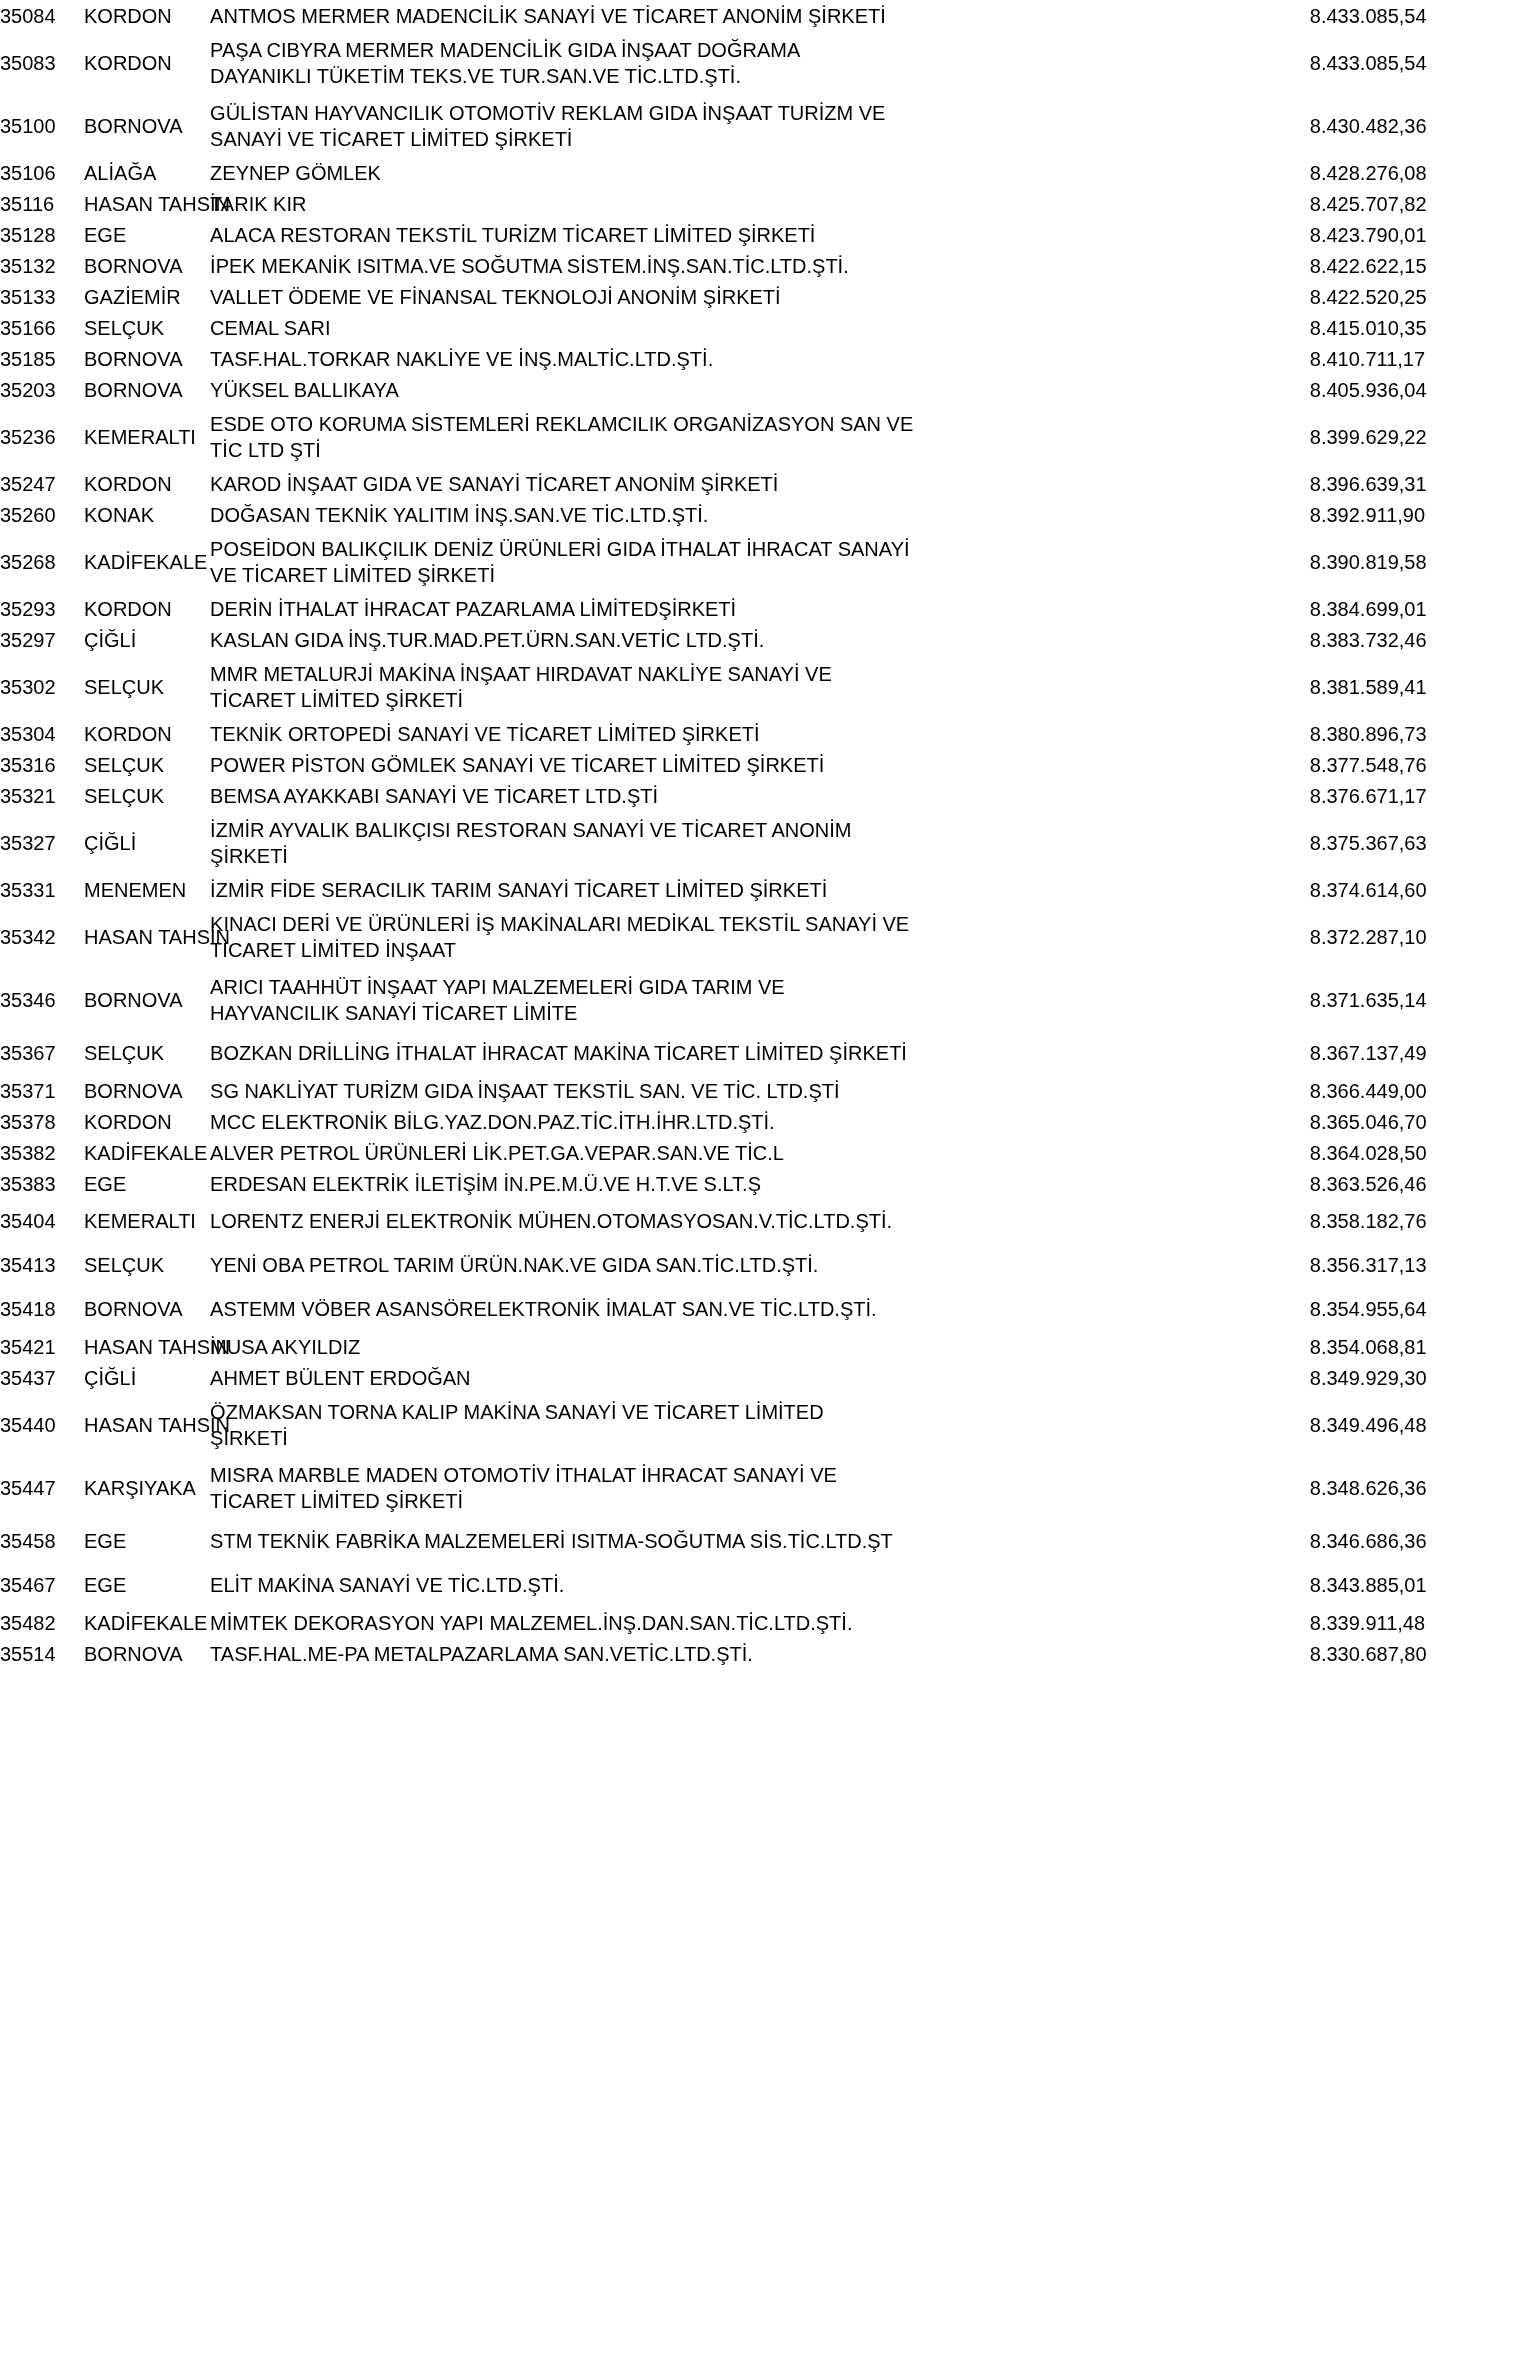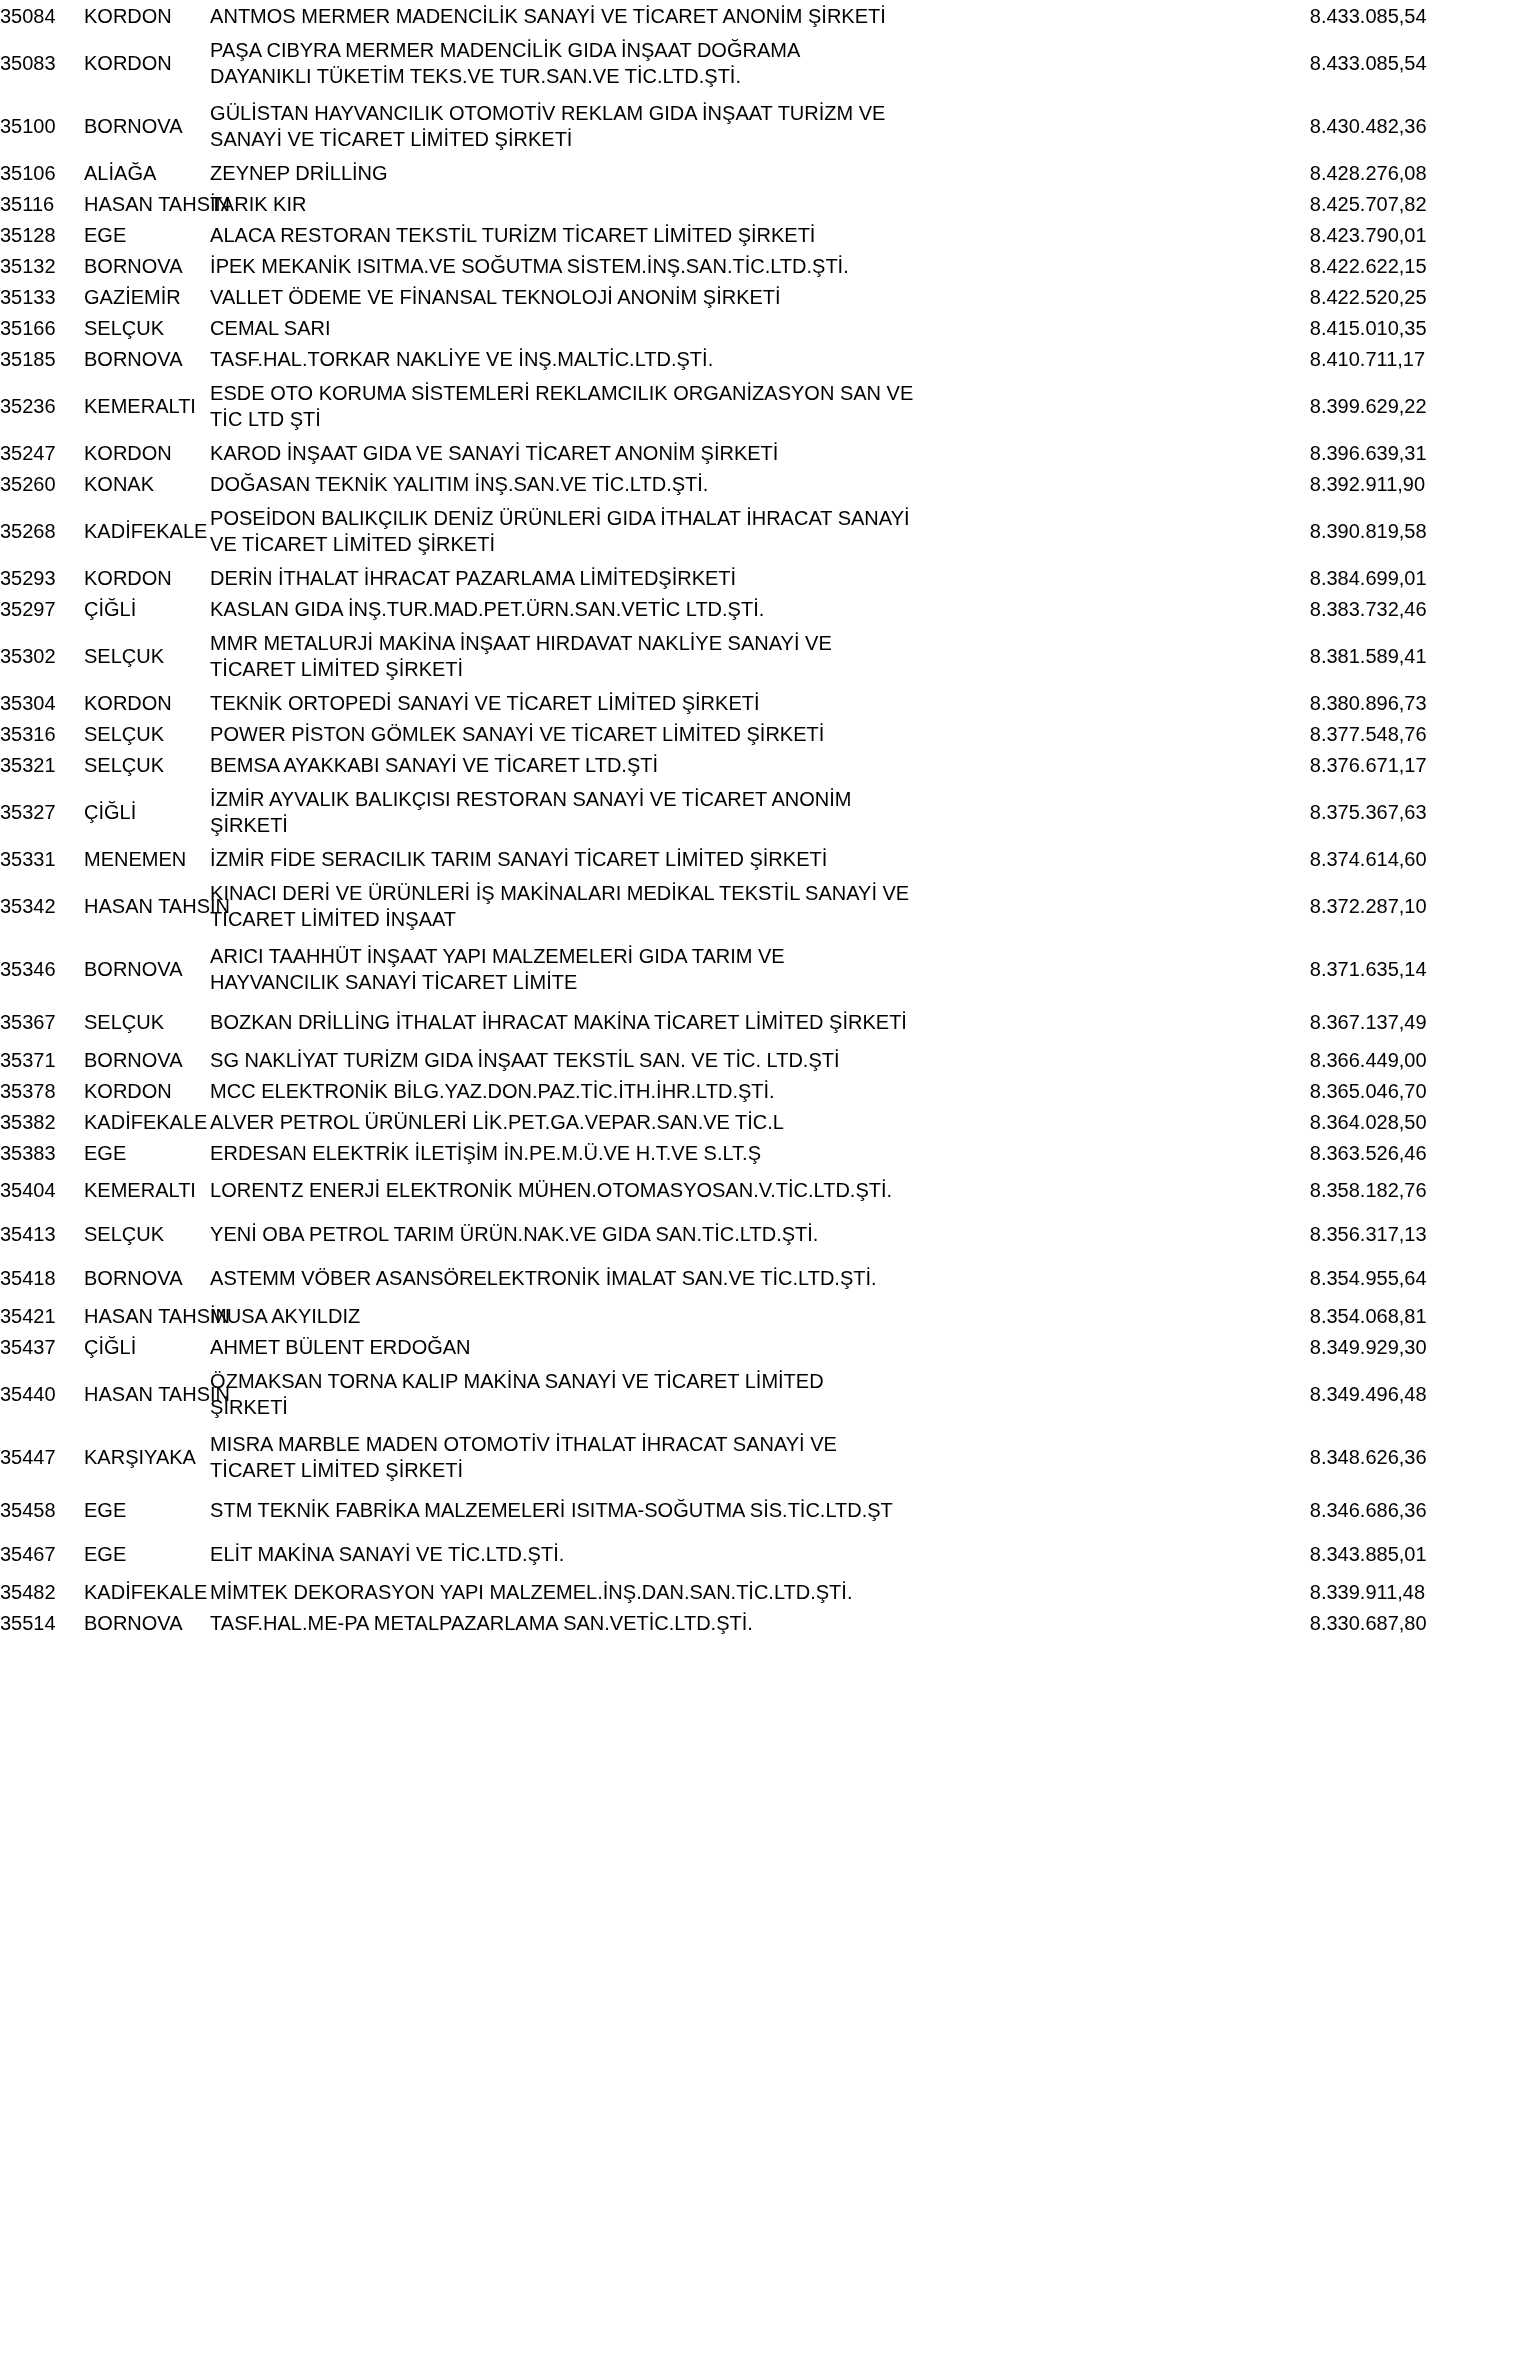--- a/index.html
+++ b/index.html
@@ -102,21 +102,21 @@
           <span class="name-line">GÜLİSTAN HAYVANCILIK OTOMOTİV REKLAM GIDA İNŞAAT TURİZM VE</span>
           <span class="name-line">SANAYİ VE TİCARET LİMİTED ŞİRKETİ</span>
         </td>
         <td class="cell-amount">8.430.482,36</td>
         <td></td>
       </tr>
       <tr class="row">
         <td class="cell-code">35106</td>
         <td></td>
         <td class="cell-district">ALİAĞA</td>
-        <td class="cell-name">ZEYNEP DRİLLİNG</td>
+        <td class="cell-name">ZEYNEP GÖMLEK</td>
         <td class="cell-amount">8.428.276,08</td>
         <td></td>
       </tr>
       <tr class="row">
         <td class="cell-code">35116</td>
         <td></td>
         <td class="cell-district">HASAN TAHSİN</td>
         <td class="cell-name">TARIK KIR</td>
         <td class="cell-amount">8.425.707,82</td>
         <td></td>
@@ -152,20 +152,28 @@
         <td class="cell-name">CEMAL SARI</td>
         <td class="cell-amount">8.415.010,35</td>
         <td></td>
       </tr>
       <tr class="row">
         <td class="cell-code">35185</td>
         <td></td>
         <td class="cell-district">BORNOVA</td>
         <td class="cell-name">TASF.HAL.TORKAR NAKLİYE VE İNŞ.MALTİC.LTD.ŞTİ.</td>
         <td class="cell-amount">8.410.711,17</td>
+        <td></td>
+      </tr>
+      <tr class="row">
+        <td class="cell-code">35203</td>
+        <td></td>
+        <td class="cell-district">BORNOVA</td>
+        <td class="cell-name">YÜKSEL BALLIKAYA</td>
+        <td class="cell-amount">8.405.936,04</td>
         <td></td>
       </tr>
       <tr class="row wrap2">
         <td class="cell-code">35236</td>
         <td></td>
         <td class="cell-district">KEMERALTI</td>
         <td class="cell-name">
           <span class="name-line">ESDE OTO KORUMA SİSTEMLERİ REKLAMCILIK ORGANİZASYON SAN VE</span>
           <span class="name-line">TİC LTD ŞTİ</span>
         </td>

